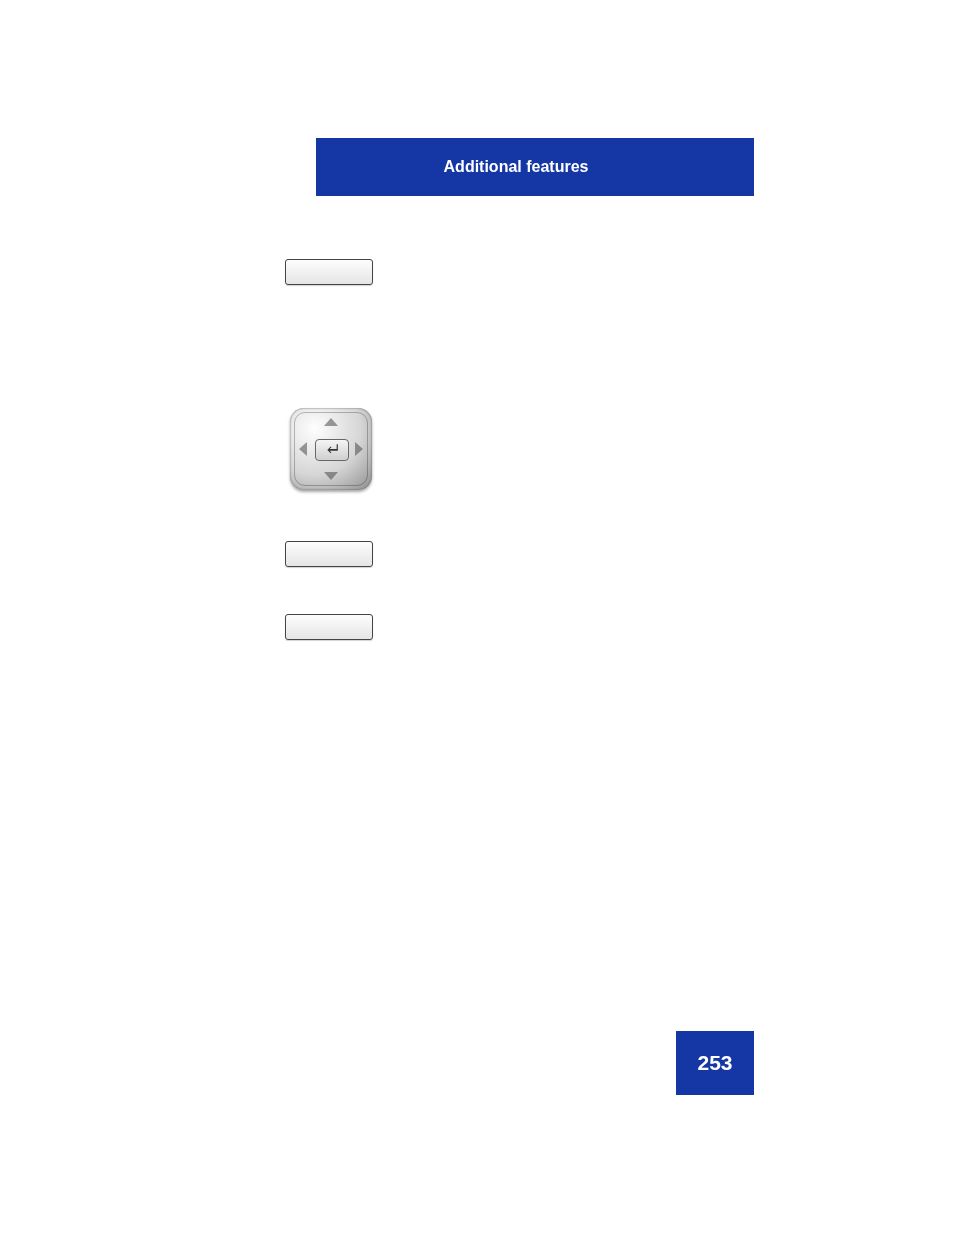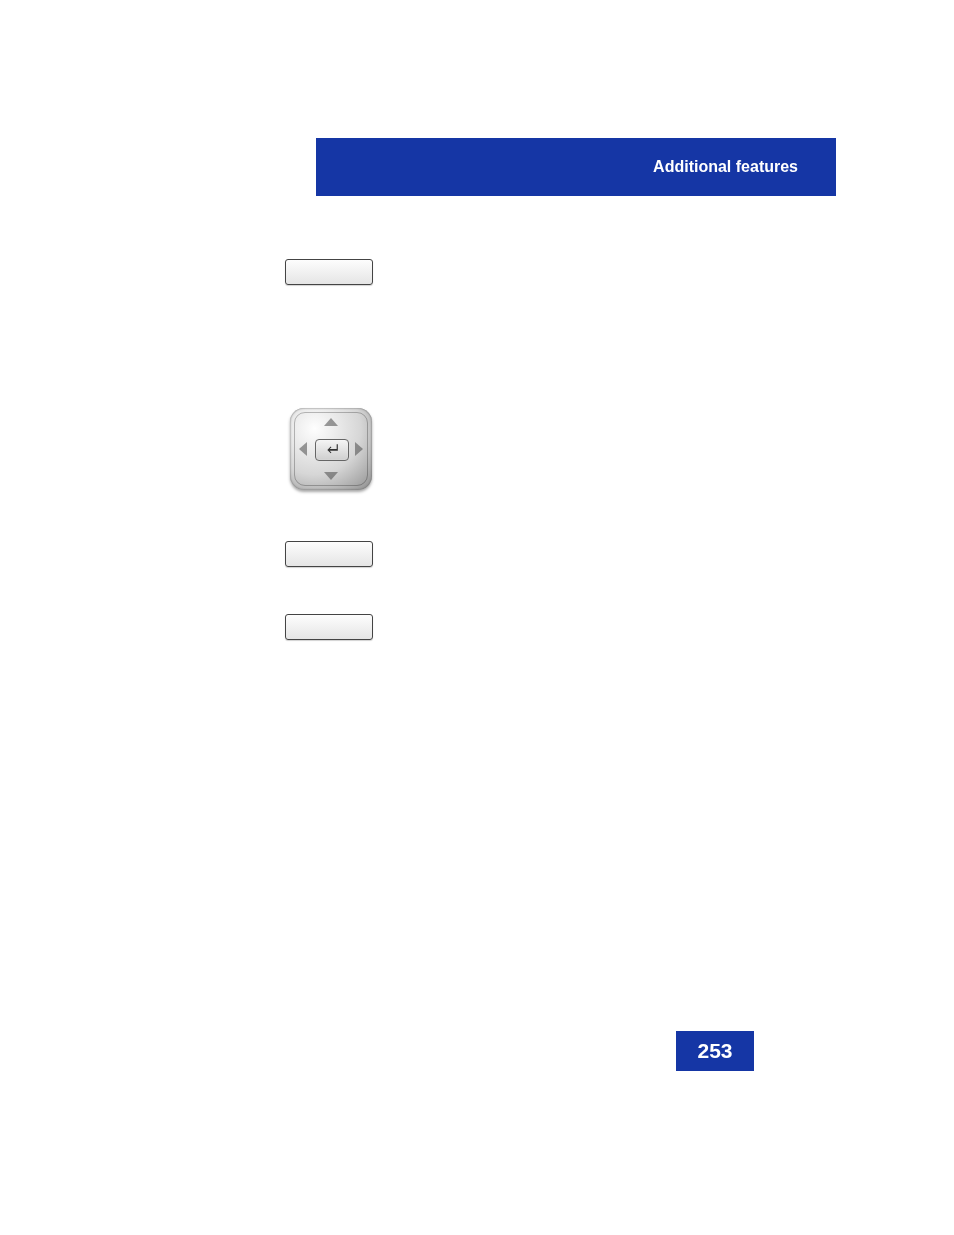--- a/index.html
+++ b/index.html
@@ -8,27 +8,27 @@
     background: #fff;
     width: 954px;
     height: 1235px;
     font-family: Arial, Helvetica, sans-serif;
     position: relative;
   }
   .header-bar {
     position: absolute;
     left: 316px;
     top: 138px;
-    width: 520px;
+    width: 438px;
     height: 58px;
     background: #1536a5;
     color: #fff;
     display: flex;
     align-items: center;
-    justify-content: flex-end;
+    justify-content: center;
     padding-right: 38px;
     font-weight: bold;
     font-size: 16px;
     box-sizing: border-box;
   }
   .key-box {
     position: absolute;
     width: 86px;
     height: 24px;
     border: 1px solid #444;
@@ -79,21 +79,21 @@
   }
   .tri-up    { left: 34px; top: 10px; border-width: 0 7px 8px 7px; border-color: transparent transparent #4a4a4a transparent; }
   .tri-down  { left: 34px; bottom: 10px; border-width: 8px 7px 0 7px; border-color: #4a4a4a transparent transparent transparent; }
   .tri-left  { left: 9px; top: 34px; border-width: 7px 8px 7px 0; border-color: transparent #4a4a4a transparent transparent; }
   .tri-right { right: 9px; top: 34px; border-width: 7px 0 7px 8px; border-color: transparent transparent transparent #4a4a4a; }
   .page-num-box {
     position: absolute;
     left: 676px;
     top: 1031px;
     width: 78px;
-    height: 40px;
+    height: 64px;
     background: #1536a5;
     color: #fff;
     display: flex;
     align-items: center;
     justify-content: center;
     font-weight: bold;
     font-size: 21px;
   }
 </style>
 </head>

